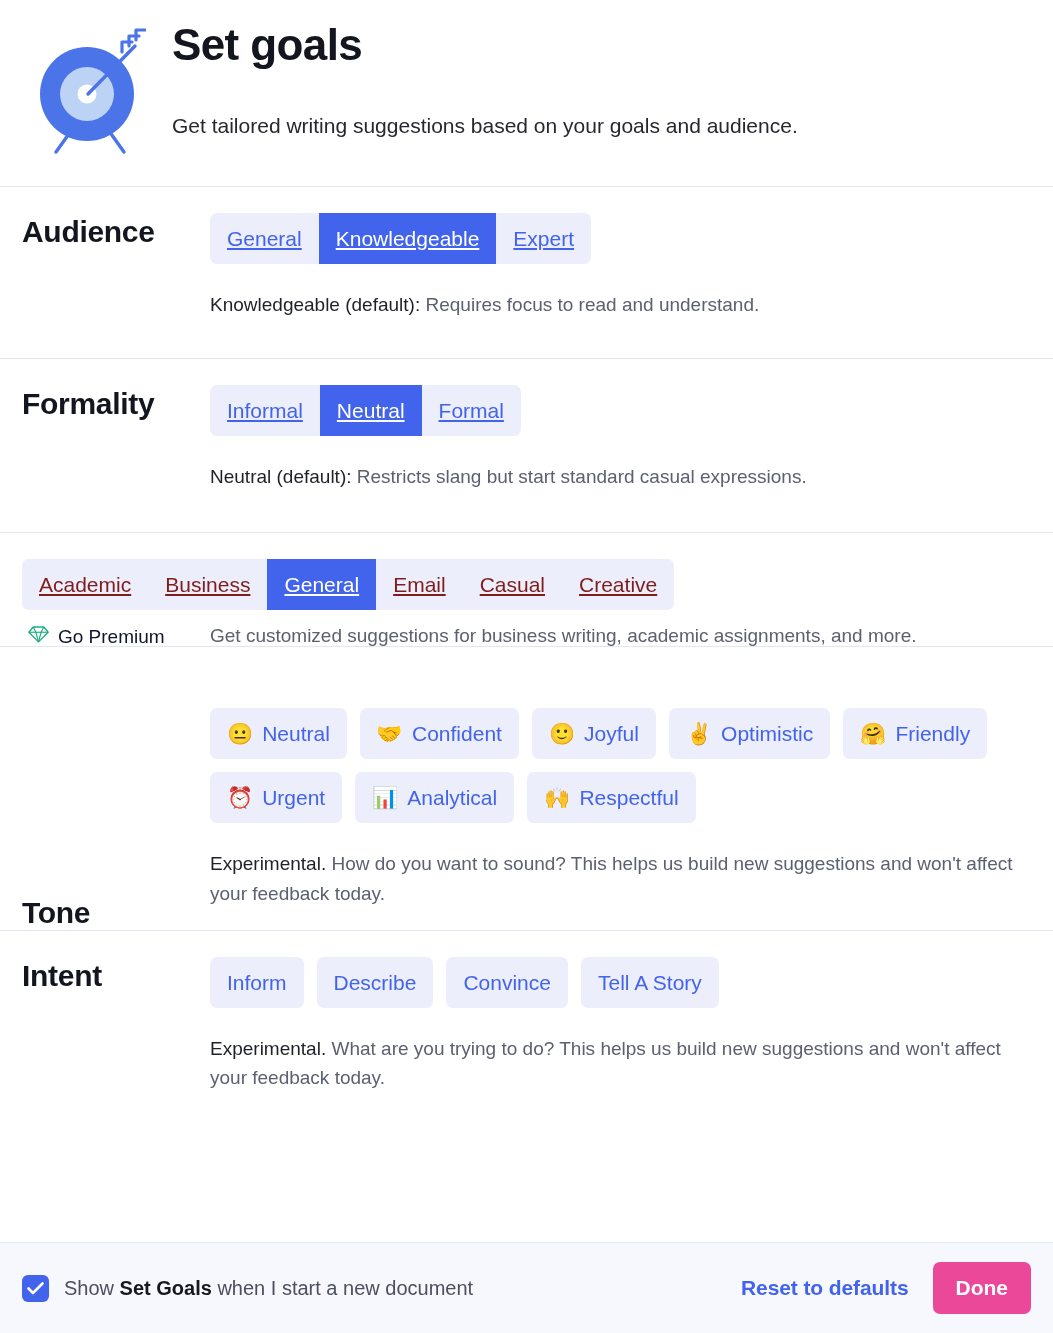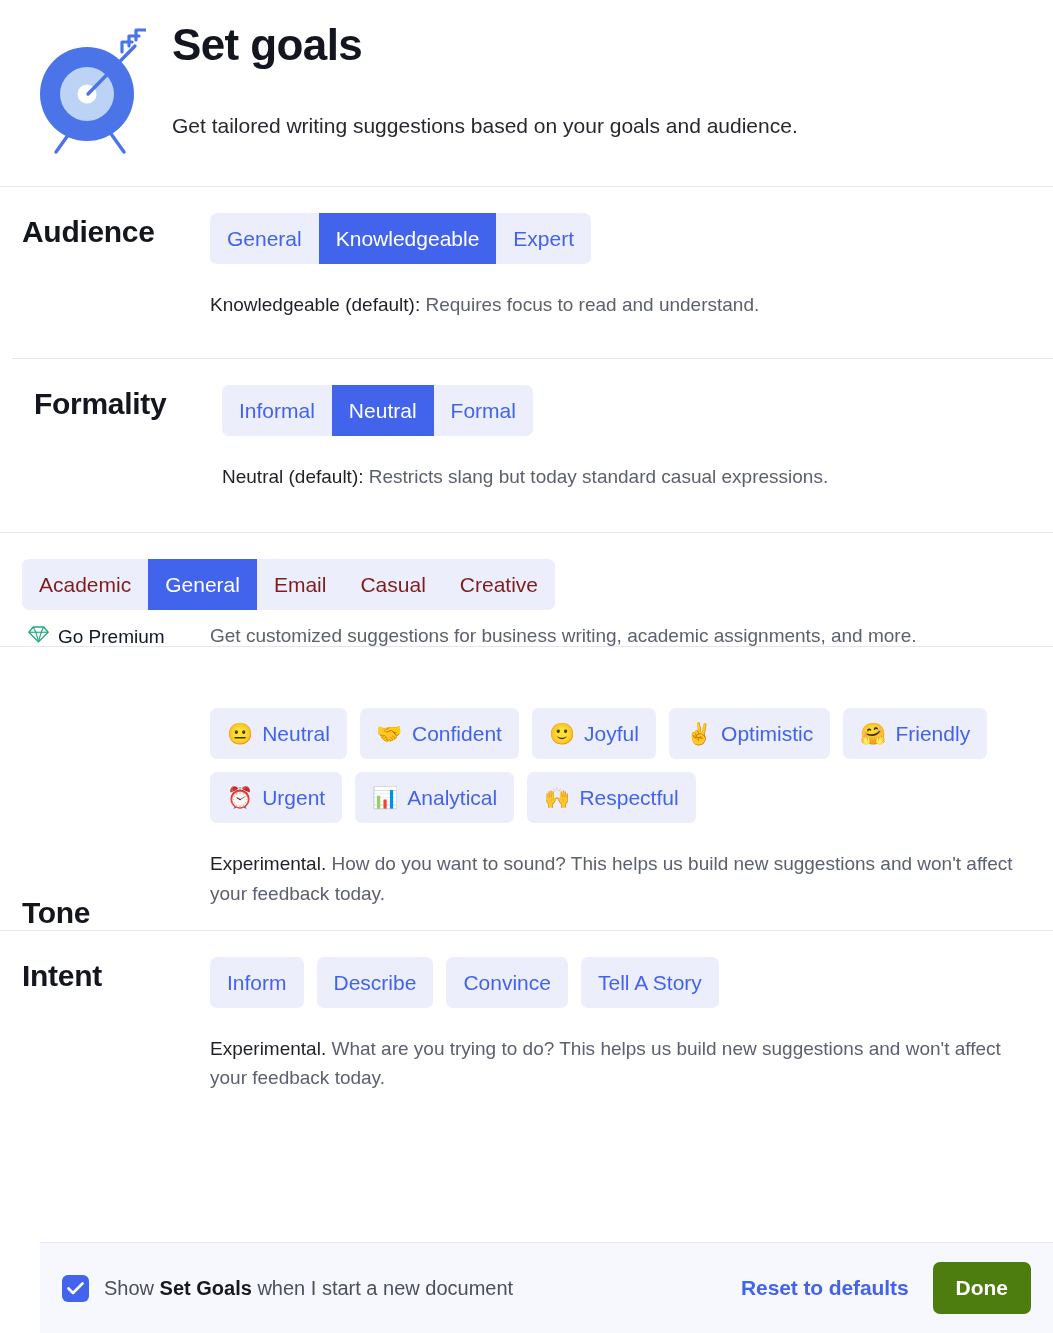--- a/index.html
+++ b/index.html
@@ -74,21 +74,21 @@
     letter-spacing: -0.3px;
     padding-top: 28px;
   }
   .section-body {
     flex: 1;
     padding-top: 26px;
     padding-bottom: 22px;
   }
 
   .section-audience  { height: 172px; }
-  .section-formality { height: 174px; margin-left: 12px; }
+  .section-formality { height: 174px; }
   .section-domain    { height: 114px; }
   .section-tone      { height: 284px; align-items: flex-end; }
   .section-intent    { height: 228px; }
 
   
   .section-domain { position: relative; }
 
   
   .segmented {
     display: inline-flex;
@@ -99,20 +99,21 @@
   .seg-item {
     font-size: 21px;
     line-height: 1;
     padding: 15px 17px;
     color: #4263eb;
     background: transparent;
     border: none;
     font-family: inherit;
     cursor: pointer;
     white-space: nowrap;
+    text-decoration: underline;
   }
   .seg-item.selected {
     background: #4263eb;
     color: #ffffff;
   }
   .seg-item.muted {
     color: #7f1d1d;
   }
 
   
@@ -175,21 +176,20 @@
   
   .footer {
     margin-top: auto;
     height: 91px;
     background: #f7f8fd;
     border-top: 1px solid #e9ebf4;
     display: flex;
     align-items: center;
     padding: 2px 22px;
     flex: none;
-    margin-left: 40px;
   }
   .footer-left {
     display: flex;
     align-items: center;
     gap: 15px;
     flex: 1;
   }
   .checkbox {
     width: 27px;
     height: 27px;
@@ -212,21 +212,21 @@
     font-weight: bold;
     color: #4263eb;
     background: none;
     border: none;
     font-family: inherit;
     cursor: pointer;
     margin-right: 24px;
     letter-spacing: -0.1px;
   }
   .done-btn {
-    background: #4d7c0f;
+    background: #ec4899;
     color: #ffffff;
     border: none;
     border-radius: 7px;
     font-family: inherit;
     font-size: 21px;
     font-weight: bold;
     padding: 14px 23px;
     cursor: pointer;
     text-align: center;
   }
@@ -278,29 +278,30 @@
 
   <div class="section section-formality">
     <div class="section-label">Formality</div>
     <div class="section-body">
       <div class="segmented">
         <button class="seg-item">Informal</button>
         <button class="seg-item selected">Neutral</button>
         <button class="seg-item">Formal</button>
       </div>
       <div class="helper">
-        <span class="strong-dark">Neutral (default):</span><span> Restricts slang but today standard casual expressions.</span>
+        <span class="strong-dark">Neutral (default):</span><span> Restricts slang but start standard casual expressions.</span>
       </div>
     </div>
   </div>
 
   <div class="section section-domain">
     <div class="section-body">
       <div class="segmented">
         <button class="seg-item muted">Academic</button>
+        <button class="seg-item muted">Business</button>
         <button class="seg-item selected">General</button>
         <button class="seg-item muted">Email</button>
         <button class="seg-item muted">Casual</button>
         <button class="seg-item muted">Creative</button>
       </div>
     </div>
     <a class="premium-link">
       <span>
         <svg width="21" height="18" viewBox="0 0 24 20" xmlns="http://www.w3.org/2000/svg">
           <path d="M6 2 L18 2 L23 8 L12 19 L1 8 Z" fill="none" stroke="#1fab7f" stroke-width="1.6" stroke-linejoin="round"></path>

